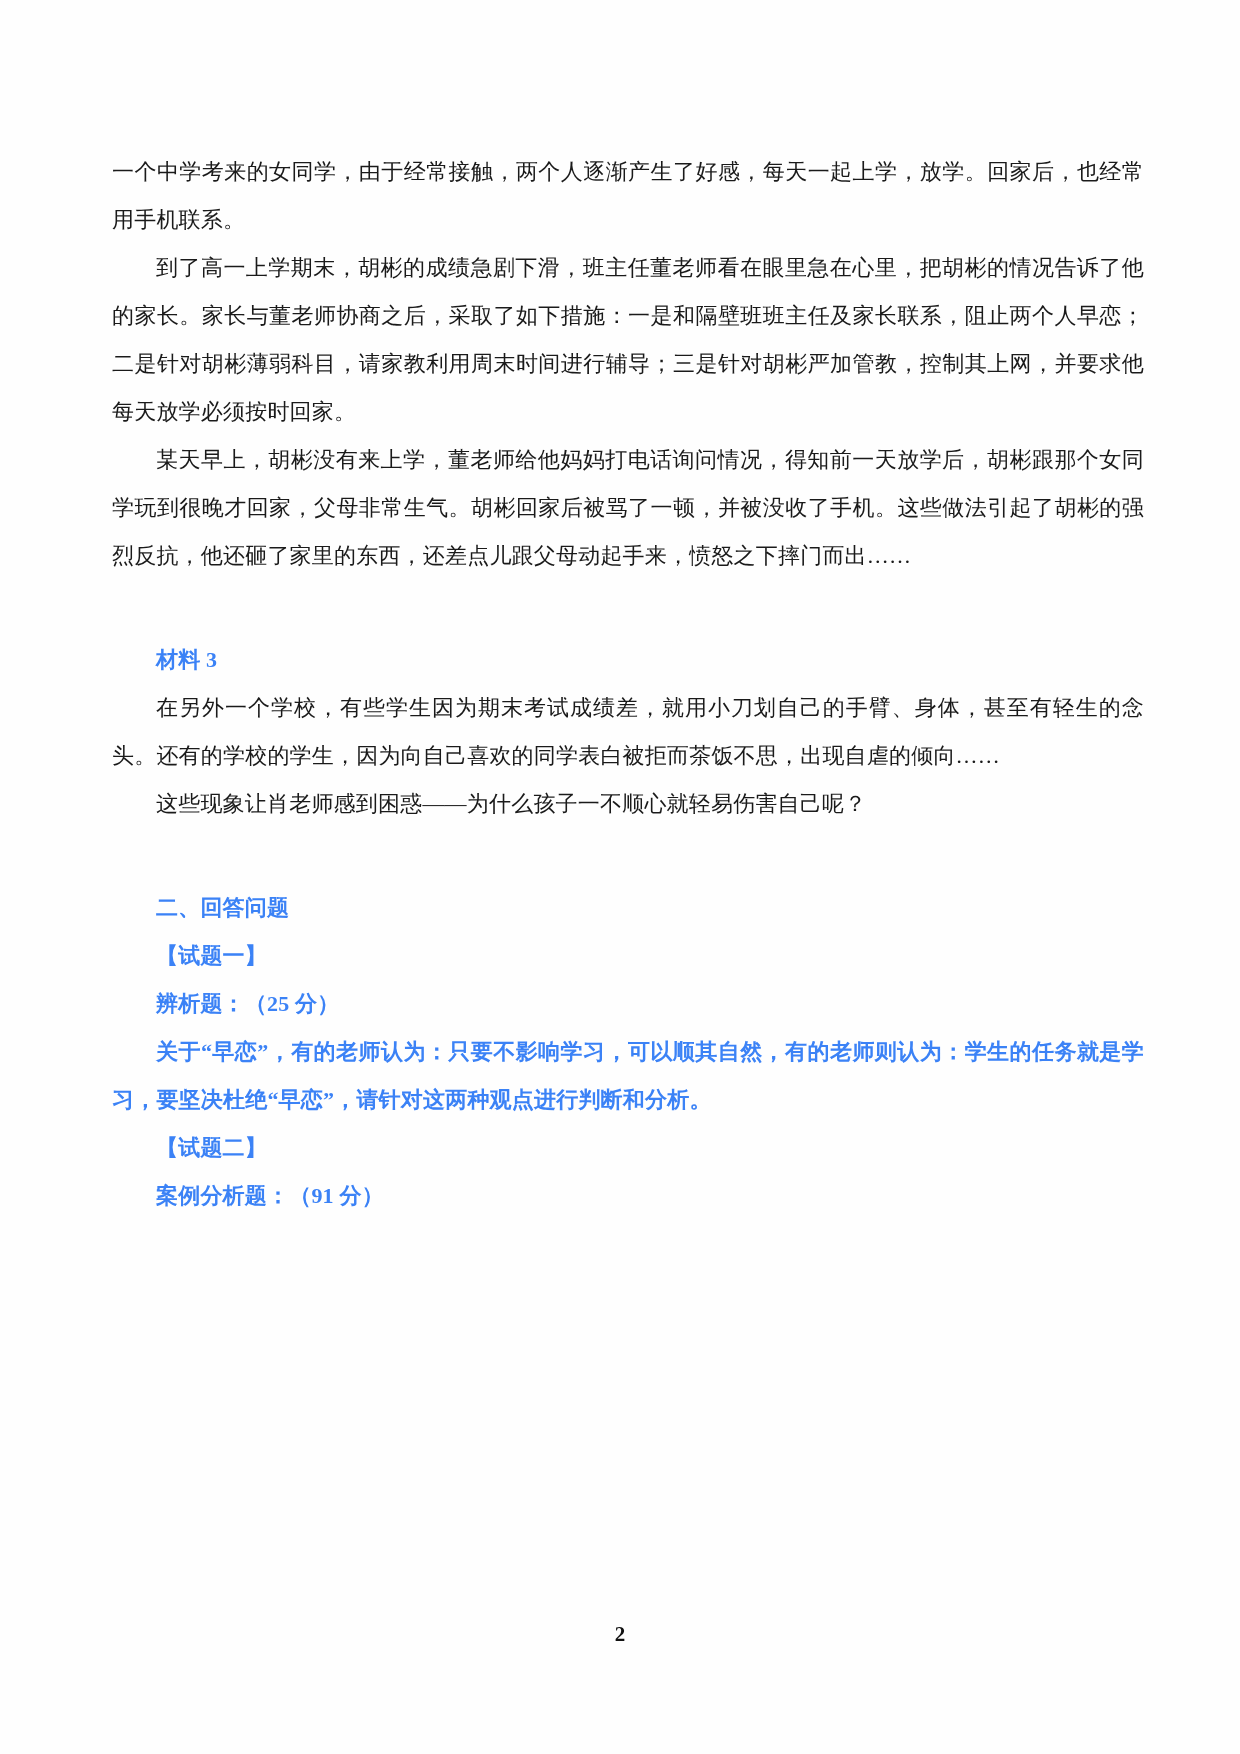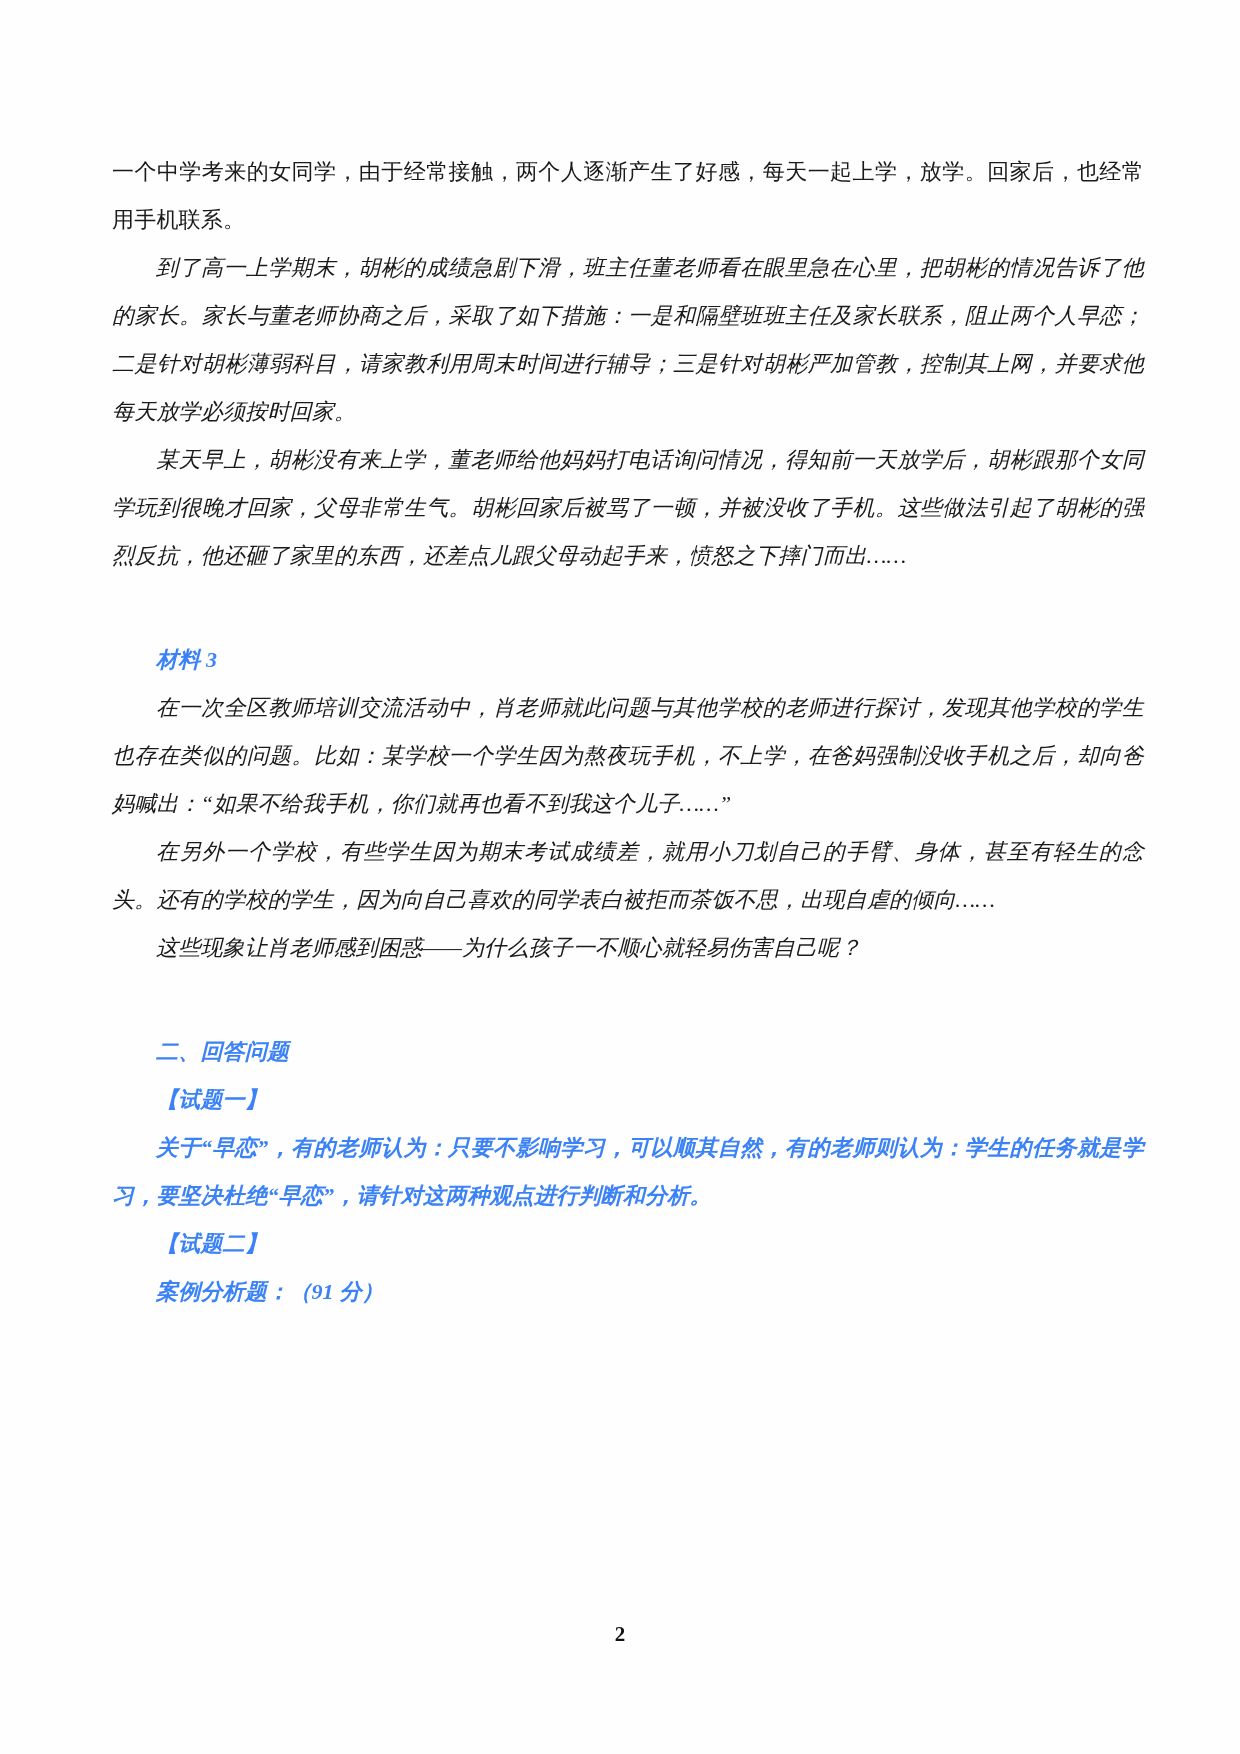--- a/index.html
+++ b/index.html
@@ -24,21 +24,20 @@
   }
   .tblock {
     font-size: 22px;
     line-height: 48px;
     text-align: justify;
     letter-spacing: 0.2px;
     word-break: break-all;
   }
   .indent {
     text-indent: 2em;
-    font-style: italic;
   }
   .bold {
     font-weight: 700;
     color: #3b82f6;
   }
   .spacer {
     height: 56px;
   }
   .page-number {
     position: absolute;
@@ -62,32 +61,32 @@
 
     <div class="tblock indent">到了高一上学期末，胡彬的成绩急剧下滑，班主任董老师看在眼里急在心里，把胡彬的情况告诉了他的家长。家长与董老师协商之后，采取了如下措施：一是和隔壁班班主任及家长联系，阻止两个人早恋；二是针对胡彬薄弱科目，请家教利用周末时间进行辅导；三是针对胡彬严加管教，控制其上网，并要求他每天放学必须按时回家。</div>
 
     <div class="tblock indent">某天早上，胡彬没有来上学，董老师给他妈妈打电话询问情况，得知前一天放学后，胡彬跟那个女同学玩到很晚才回家，父母非常生气。胡彬回家后被骂了一顿，并被没收了手机。这些做法引起了胡彬的强烈反抗，他还砸了家里的东西，还差点儿跟父母动起手来，愤怒之下摔门而出……</div>
 
     <div class="spacer"></div>
 
     <div class="tblock indent bold">材料 3</div>
 
 
-    <div class="tblock indent">在一次全区教师培训交流活动中，肖老师就此问题与其他学校的老师进行探讨，发现其他学校的学生也存在类似的问题。比如：某学校一个学生因为熬夜玩手机，不上学，在爸妈强制没收手机之后，却向爸妈喊出：“如果不给我手机，你们就再也看不到我这个儿子……”</div>
 
     <div class="tblock indent">在另外一个学校，有些学生因为期末考试成绩差，就用小刀划自己的手臂、身体，甚至有轻生的念头。还有的学校的学生，因为向自己喜欢的同学表白被拒而茶饭不思，出现自虐的倾向……</div>
 
     <div class="tblock indent">这些现象让肖老师感到困惑——为什么孩子一不顺心就轻易伤害自己呢？</div>
 
     <div class="spacer"></div>
 
     <div class="tblock indent bold">二、回答问题</div>
 
     <div class="tblock indent bold">【试题一】</div>
 
+    <div class="tblock indent bold">辨析题：（25 分）</div>
 
     <div class="tblock indent bold">关于“早恋”，有的老师认为：只要不影响学习，可以顺其自然，有的老师则认为：学生的任务就是学习，要坚决杜绝“早恋”，请针对这两种观点进行判断和分析。</div>
 
 
     <div class="tblock indent bold">【试题二】</div>
 
     <div class="tblock indent bold">案例分析题：（91 分）</div>
 
 
   </div>

